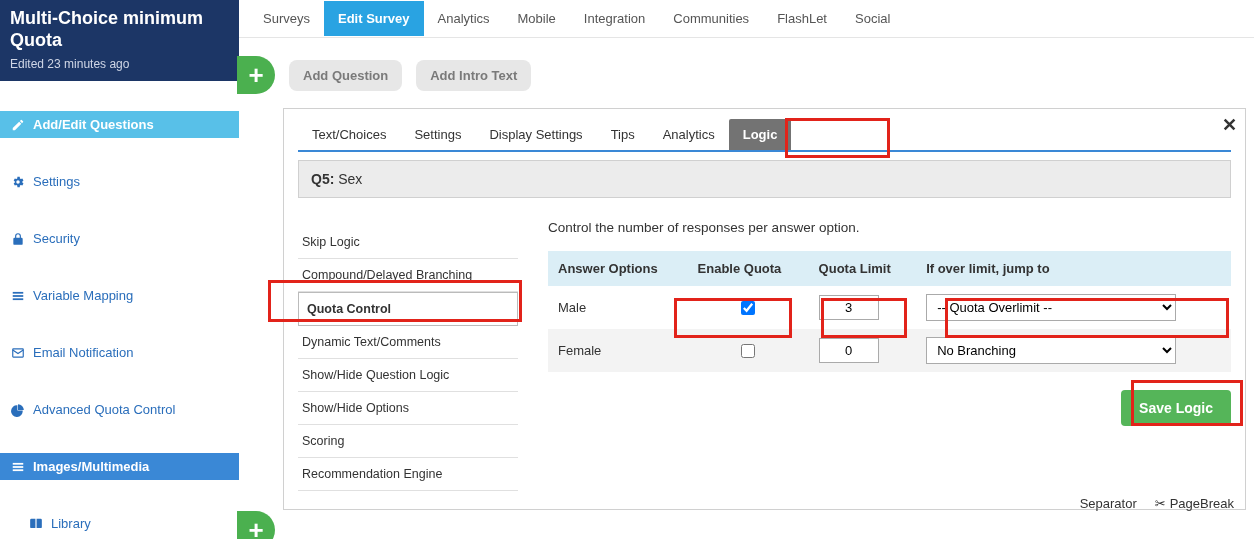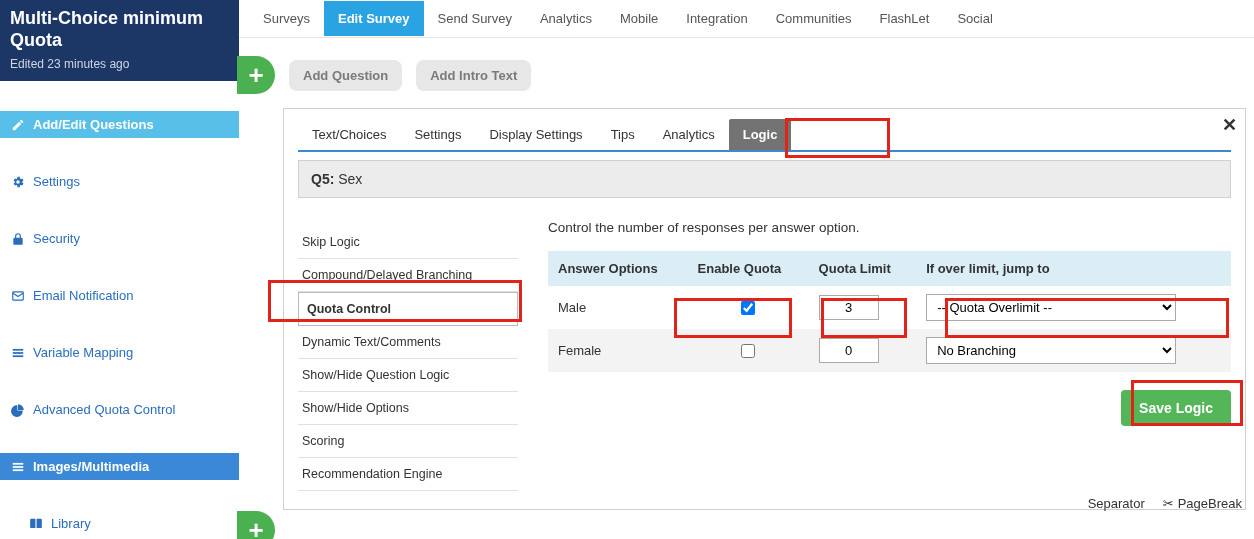--- a/index.html
+++ b/index.html
@@ -237,21 +237,21 @@
     border: none;
     border-radius: 4px;
     padding: 10px 18px;
     font-size: 14px;
     cursor: pointer;
   }
 
   
   .footerline {
     position: absolute;
-    right: 12px;
+    right: 20px;
     bottom: 28px;
     font-size: 13px;
     display: flex;
     gap: 18px;
     align-items: center;
     color: #333;
   }
   .footerline .fl-item { display:flex; align-items:center; gap:4px; cursor:pointer;}
 
   .add-circle-bottom {
@@ -298,36 +298,36 @@
       <div class="sidebar-item">
         <span class="icon">
           <svg viewBox="0 0 24 24" fill="currentColor">
             <path d="M12 2a5 5 0 00-5 5v3H6a2 2 0 00-2 2v8a2 2 0 002 2h12a2 2 0 002-2v-8a2 2 0 00-2-2h-1V7a5 5 0 00-5-5zm-3 5a3 3 0 016 0v3H9V7z"></path>
           </svg>
         </span>
         <span>Security</span>
       </div>
       <div class="sidebar-item">
         <span class="icon">
+          <svg viewBox="0 0 24 24" fill="currentColor">
+            <rect x="3" y="5" width="18" height="3"></rect>
+            <rect x="3" y="10.5" width="18" height="3"></rect>
+            <rect x="3" y="16" width="18" height="3"></rect>
+          </svg>
+        </span>
+        <span>Variable Mapping</span>
+      </div>
+      <div class="sidebar-item">
+        <span class="icon">
           <svg viewBox="0 0 24 24" fill="none" stroke="currentColor" stroke-width="2">
             <rect x="3" y="5" width="18" height="14" rx="1"></rect>
             <path d="M3 7l9 6 9-6"></path>
           </svg>
         </span>
         <span>Email Notification</span>
-      </div>
-      <div class="sidebar-item">
-        <span class="icon">
-          <svg viewBox="0 0 24 24" fill="currentColor">
-            <rect x="3" y="5" width="18" height="3"></rect>
-            <rect x="3" y="10.5" width="18" height="3"></rect>
-            <rect x="3" y="16" width="18" height="3"></rect>
-          </svg>
-        </span>
-        <span>Variable Mapping</span>
       </div>
       <div class="sidebar-item">
         <span class="icon">
           <svg viewBox="0 0 24 24" fill="currentColor">
             <path d="M12 2v10h10A10 10 0 0012 2zM11 4.05A10 10 0 1020 13H11V4.05z"></path>
           </svg>
         </span>
         <span>Advanced Quota Control</span>
       </div>
       <div class="sidebar-item active-dark">
@@ -349,21 +349,20 @@
         <span>Library</span>
       </div>
     </div>
   <div class="sidebar-divider"></div>
 </div>
 
 <div class="main">
   <div class="toptabs" id="toptabs">
       <div class="toptab">Surveys</div>
       <div class="toptab active">Edit Survey</div>
-      <div class="toptab">Send Survey</div>
       <div class="toptab">Analytics</div>
       <div class="toptab">Mobile</div>
       <div class="toptab">Integration</div>
       <div class="toptab">Communities</div>
       <div class="toptab">FlashLet</div>
       <div class="toptab">Social</div>
     </div>
 
   <div class="addbar">
     <div class="add-circle">+</div>

